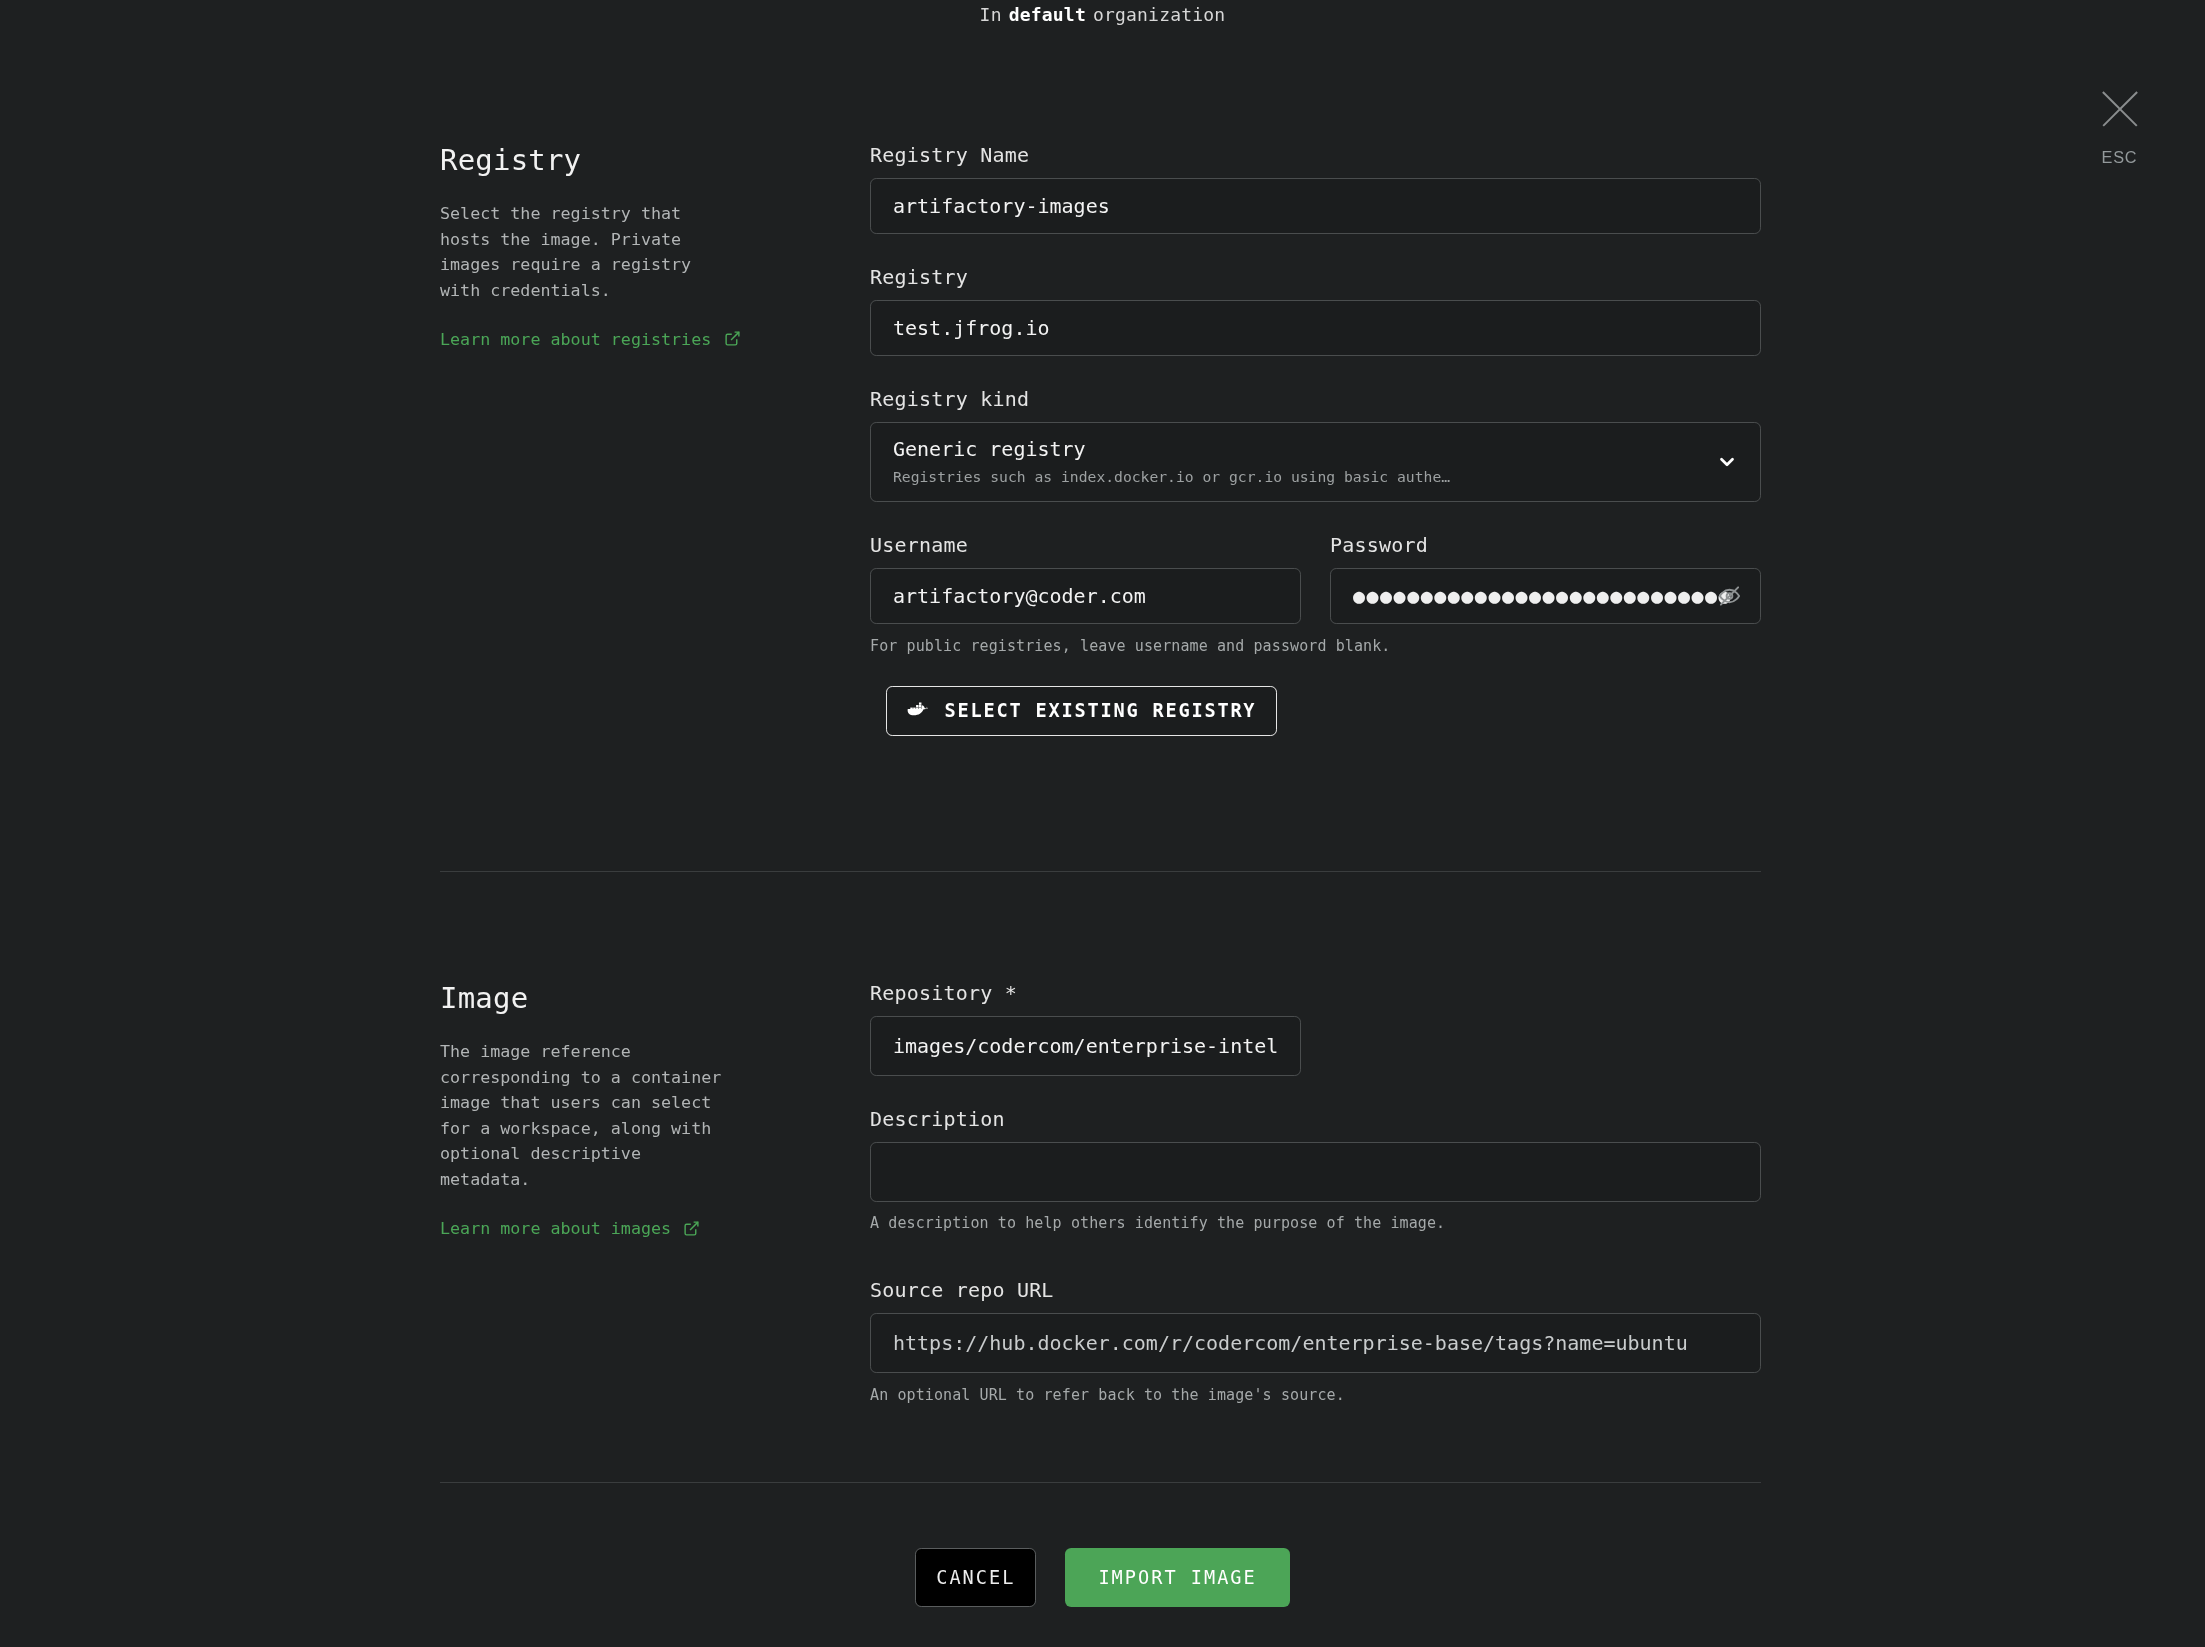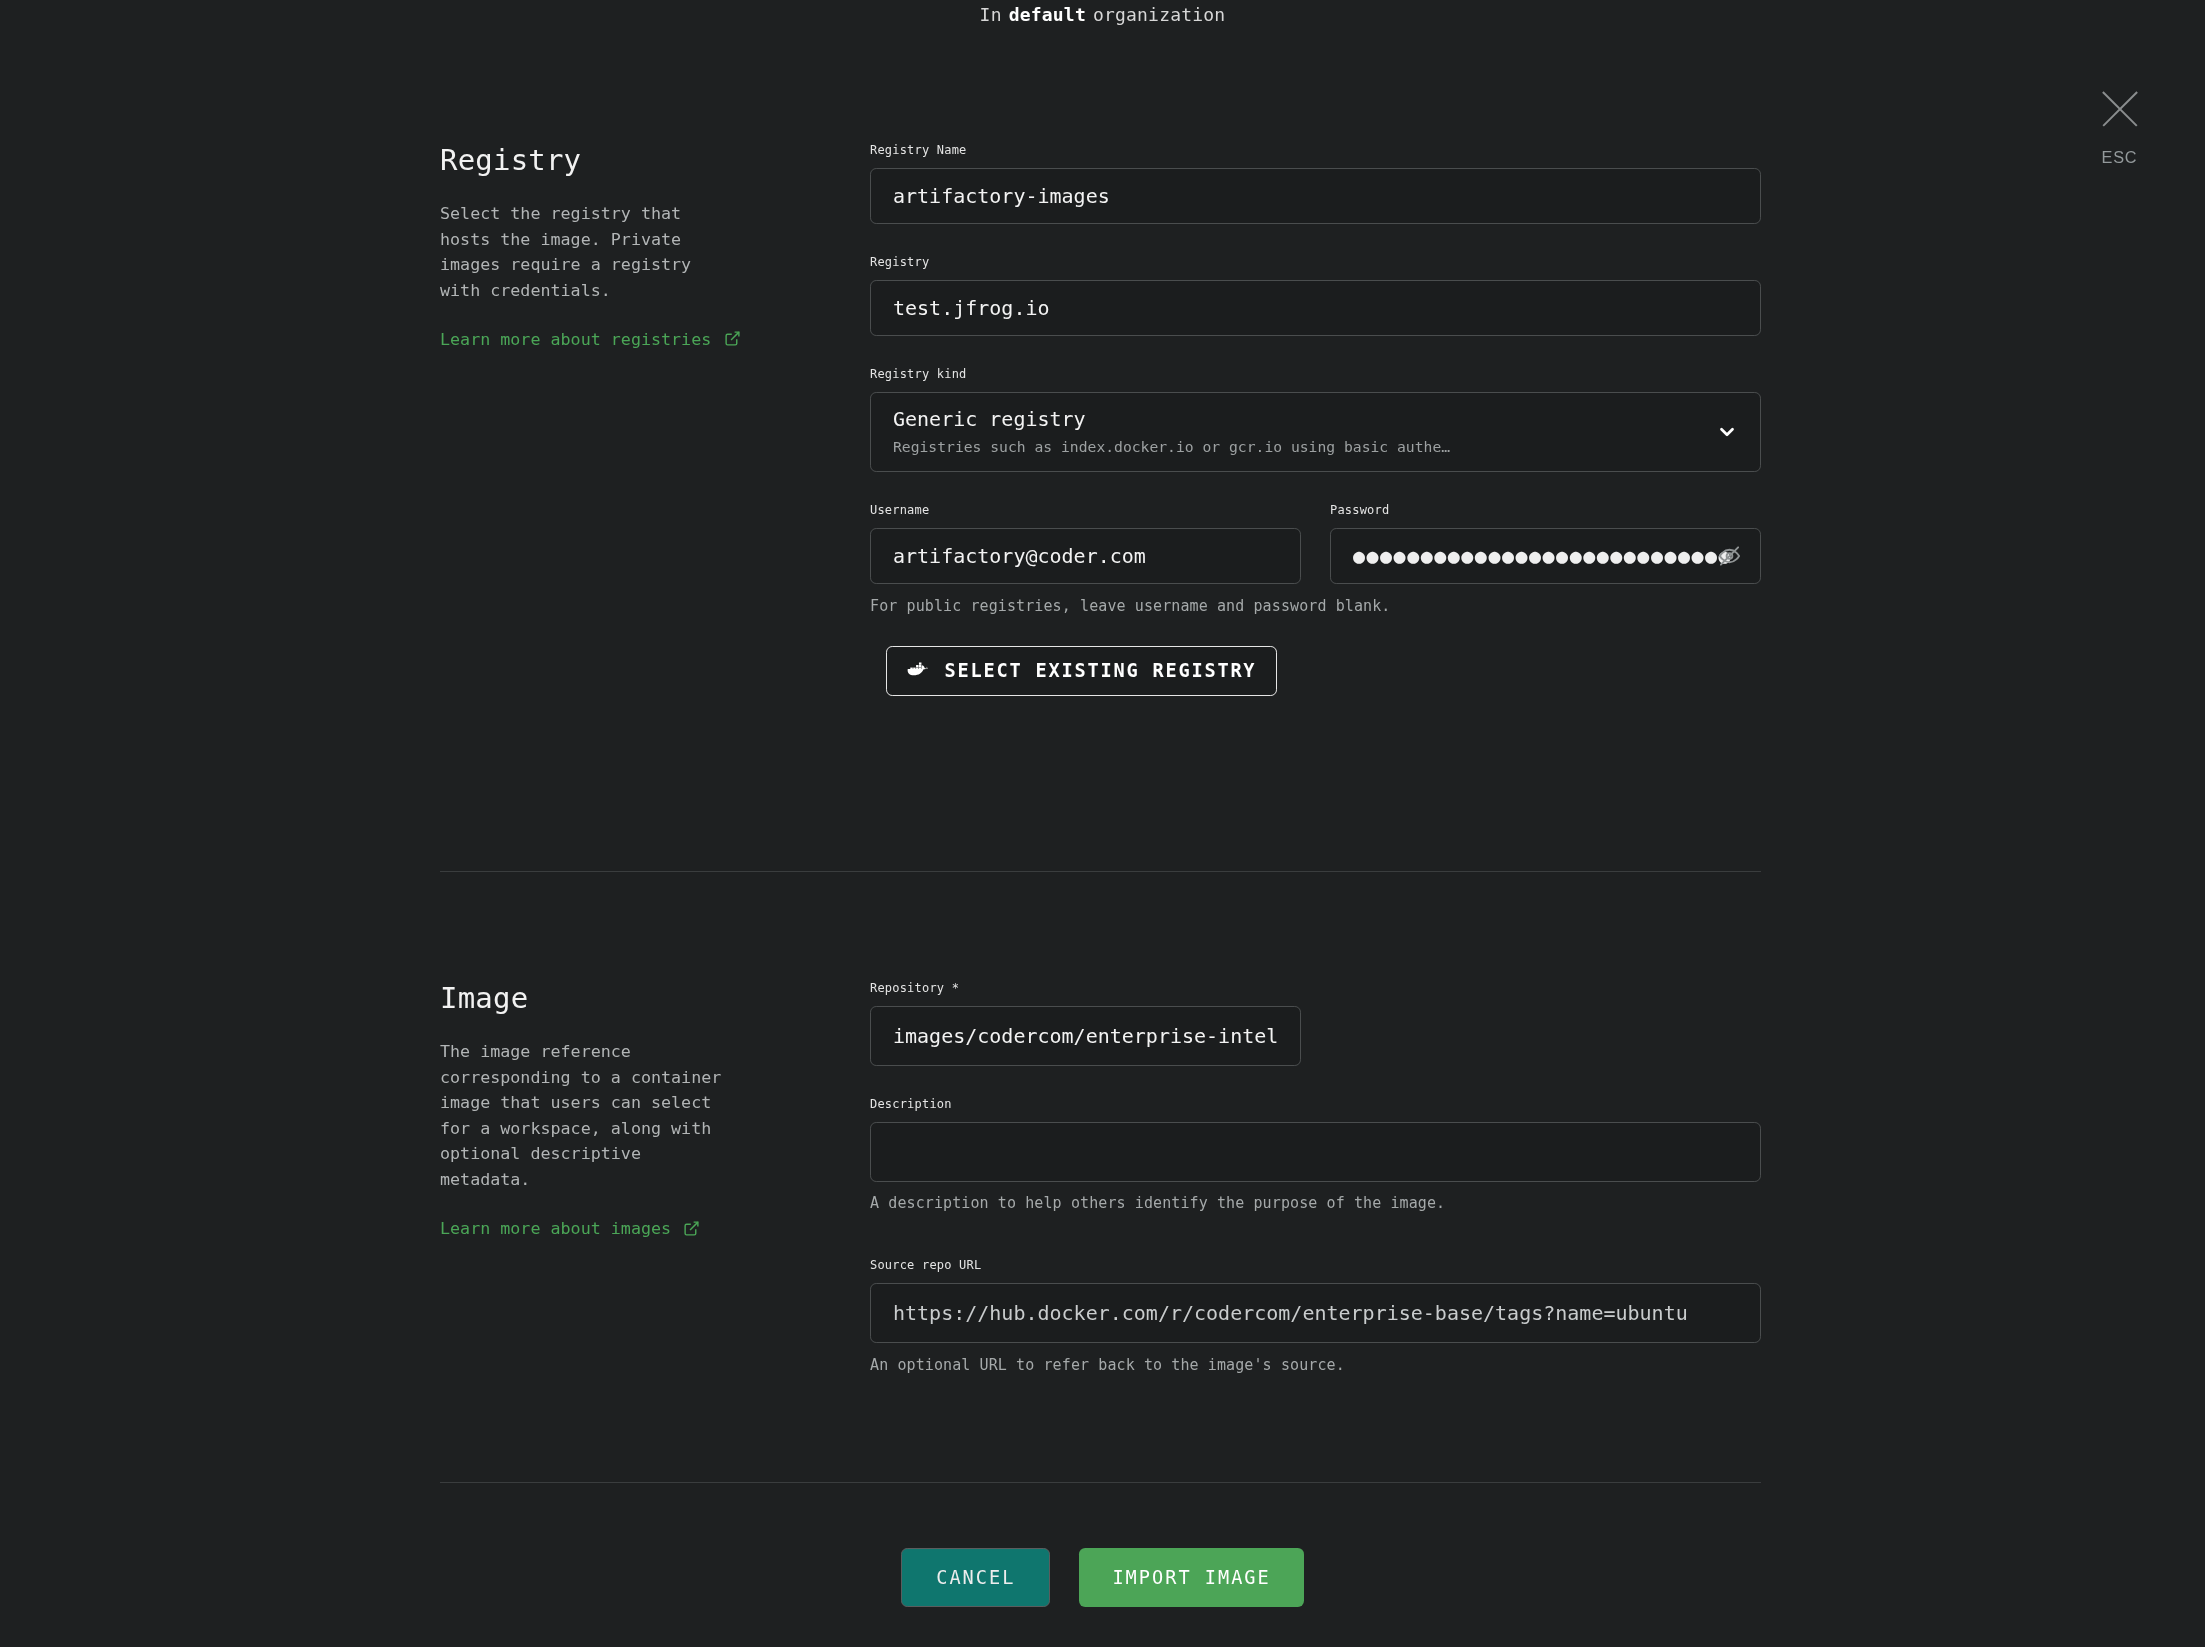--- a/index.html
+++ b/index.html
@@ -114,21 +114,21 @@
   .learn-link .ext-icon {
     margin-left: 12.4px;
     display: inline-flex;
     align-items: center;
   }
 
   
   .field { margin-bottom: 31px; }
   .field-label {
     display: block;
-    font-size: 12px;
+    font-size: 20px;
     color: #E4E4E4;
     margin-bottom: 11px;
     letter-spacing: 0.2px;
   }
   .input-box {
     box-sizing: border-box;
     width: 100%;
     height: 56px;
     background: #1B1D1E;
     border: 0.8px solid #4A4D4E;
@@ -239,22 +239,22 @@
     position: absolute;
     left: 0;
     width: 2205px;
     display: flex;
     justify-content: center;
     align-items: center;
     gap: 29px;
   }
   .btn-cancel {
     height: 59px;
-    padding: 0 34px;
-    background: #0f766e;
+    padding: 0 20px;
+    background: #000000;
     border: 0.8px solid #5A5D5E;
     border-radius: 6.2px;
     color: #EDEDED;
     font-family: "DejaVu Sans Mono", monospace;
     font-size: 18.6px;
     letter-spacing: 2px;
     cursor: pointer;
   }
   .btn-primary {
     height: 59px;

